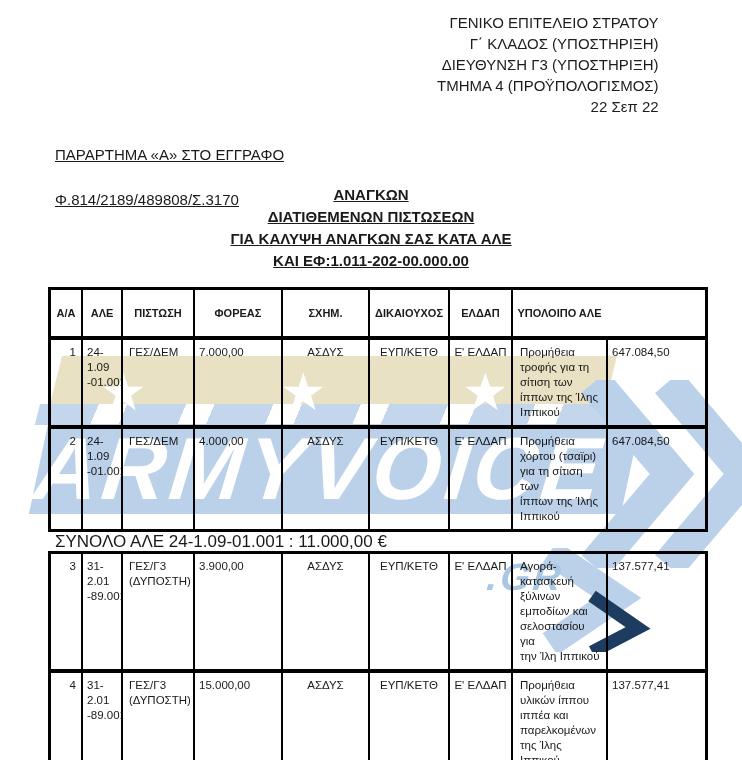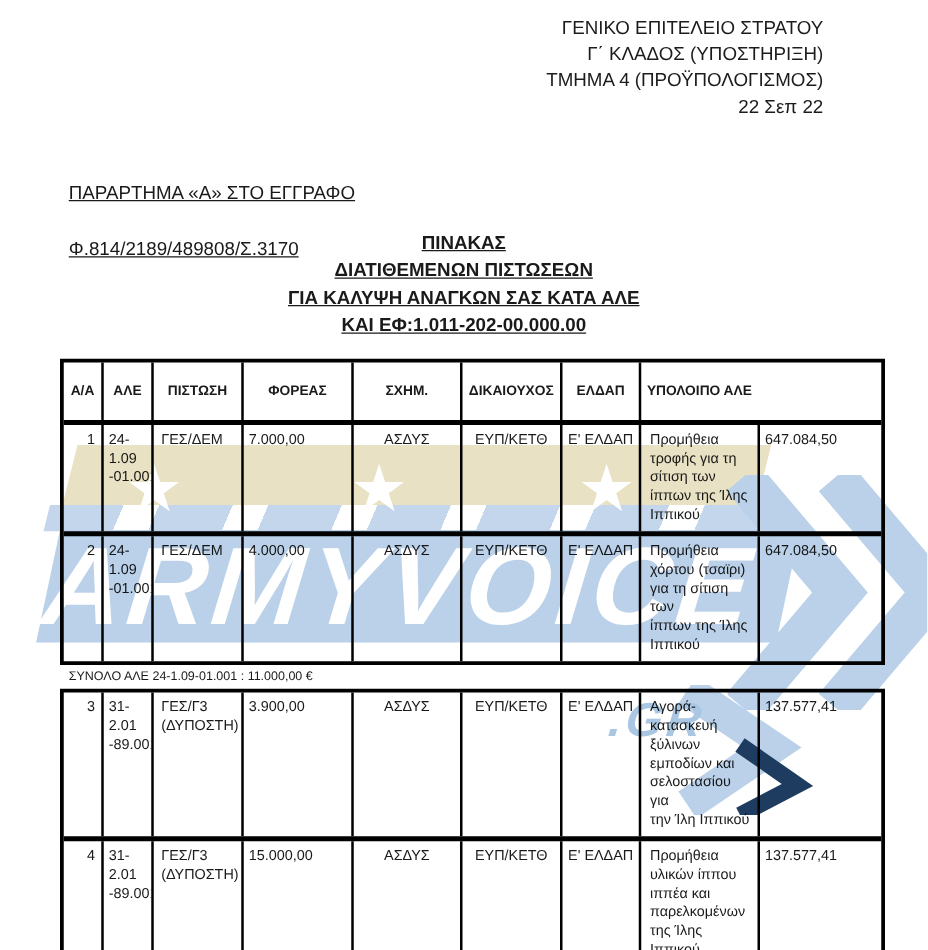--- a/index.html
+++ b/index.html
@@ -32,21 +32,21 @@
                 font-weight:bold; font-size:11px; line-height:13px; white-space:normal; }
   .drow { min-height:82px; }
   .c-aa   { text-align:right; padding-right:5px; }
   .c-ale  { padding-left:4px; padding-right:1px; }
   .c-for  { padding-left:6px; }
   .c-pis  { text-align:right; padding-right:48px; }
   .c-mid  { text-align:center; }
   .c-need { padding-left:7px; }
   .c-rem  { text-align:left; padding-right:6px; }
 
-  .subtotal { margin:3px 0 2px 7px; font-size:10px; line-height:14px; }
+  .subtotal { margin:3px 0 2px 7px; font-size:17px; line-height:14px; }
 
   
   .watermark { position:absolute; inset:0; pointer-events:none; mix-blend-mode:multiply; z-index:10; }
   .wm-tan { position:absolute; left:62px; top:356px; width:555px; height:48px;
             background:#e9e1c3; transform:skewX(-14deg); transform-origin:0 0; }
   .wm-stripes { position:absolute; left:40px; top:404px; width:575px; height:21px;
                 transform:skewX(-14deg); transform-origin:0 0;
                 background:repeating-linear-gradient(100deg,#c3d6ec 0 58px,#ffffff 58px 86px); }
   .wm-star { position:absolute; font-size:52px; color:#ffffff; line-height:52px; }
   .wm-band { position:absolute; left:48px; top:424px; width:592px; height:90px;
@@ -61,31 +61,32 @@
            font-style:italic; letter-spacing:3px; color:#a9c6e3; transform:skewX(-6deg); }
 </style>
 </head>
 <body>
 
 <div class="page">
 
   <div class="letterhead">
     <div>ΓΕΝΙΚΟ  ΕΠΙΤΕΛΕΙΟ  ΣΤΡΑΤΟΥ</div>
     <div>Γ΄ ΚΛΑΔΟΣ (ΥΠΟΣΤΗΡΙΞΗ)</div>
+    <div>ΔΙΕΥΘΥΝΣΗ Γ3 (ΥΠΟΣΤΗΡΙΞΗ)</div>
     <div>ΤΜΗΜΑ 4 (ΠΡΟΫΠΟΛΟΓΙΣΜΟΣ)</div>
     <div>22 Σεπ 22</div>
   </div>
 
   <div class="appendix">
     <div>ΠΑΡΑΡΤΗΜΑ  «Α»  ΣΤΟ ΕΓΓΡΑΦΟ</div>
     <div>Φ.814/2189/489808/Σ.3170</div>
   </div>
 
   <div class="doc-title">
-    <div>ΠΙΝΑΚΑΣ</div>
+    <div>ΑΝΑΓΚΩΝ</div>
     <div>ΔΙΑΤΙΘΕΜΕΝΩΝ ΠΙΣΤΩΣΕΩΝ</div>
     <div>ΓΙΑ ΚΑΛΥΨΗ ΑΝΑΓΚΩΝ ΣΑΣ ΚΑΤΑ ΑΛΕ</div>
     <div>ΚΑΙ ΕΦ:1.011-202-00.000.00</div>
   </div>
 
   <div class="table-area">
 
     <div class="block">
       <div class="trow hrow">
         <div class="cell">Α/Α</div>

